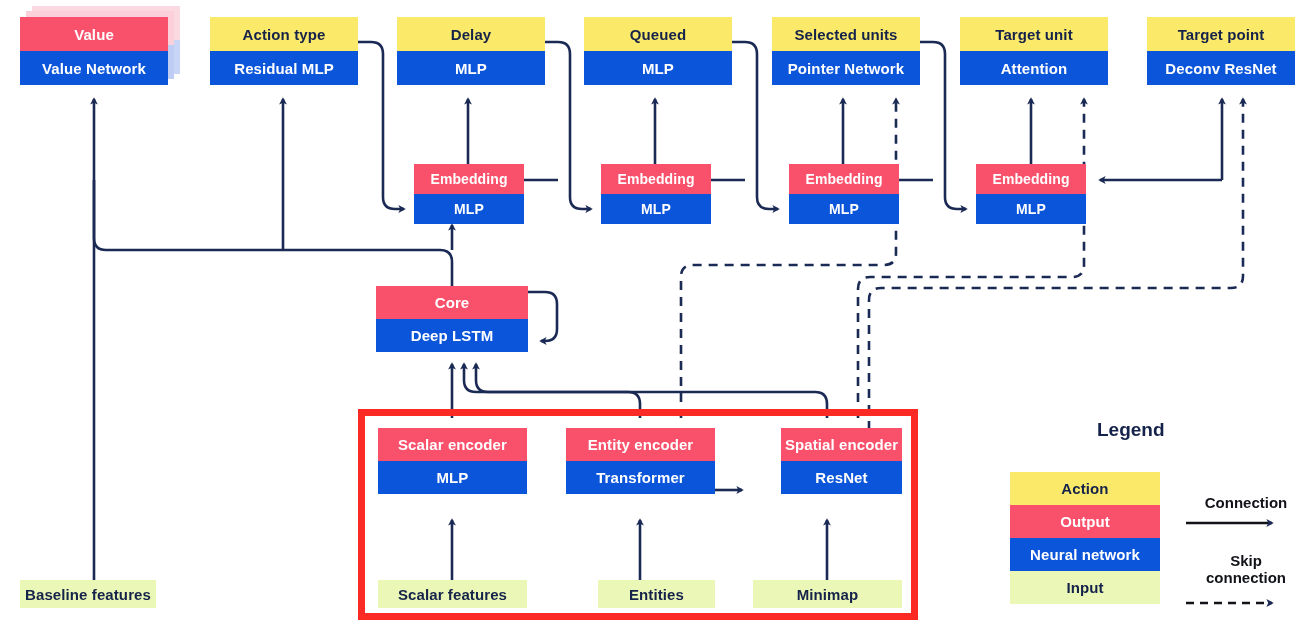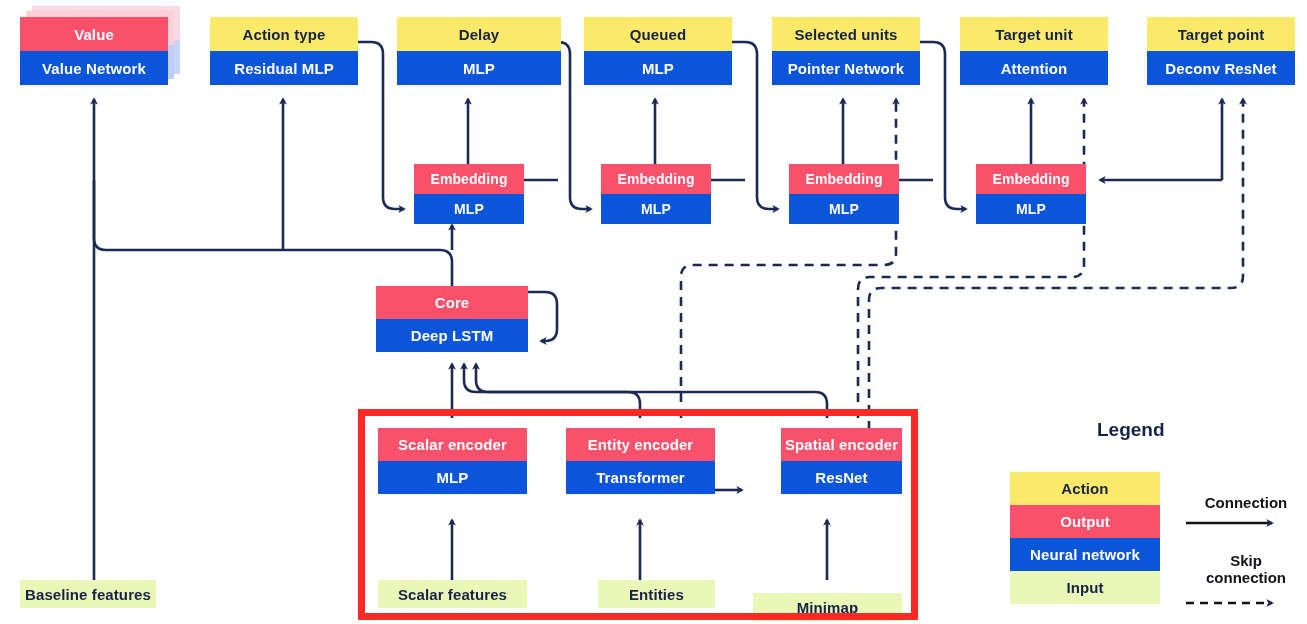--- a/index.html
+++ b/index.html
@@ -168,21 +168,21 @@
   <div class="node" style="left:20px; top:17px; width:148px;">
     <div class="band output h34">Value</div>
     <div class="band net h34">Value Network</div>
   </div>
 
   <div class="node" style="left:210px; top:17px; width:148px;">
     <div class="band action h34">Action type</div>
     <div class="band net h34">Residual MLP</div>
   </div>
 
-  <div class="node" style="left:397px; top:17px; width:164px;">
+  <div class="node" style="left:397px; top:17px; width:148px;">
     <div class="band action h34">Delay</div>
     <div class="band net h34">MLP</div>
   </div>
 
   <div class="node" style="left:584px; top:17px; width:148px;">
     <div class="band action h34">Queued</div>
     <div class="band net h34">MLP</div>
   </div>
 
   <div class="node" style="left:772px; top:17px; width:148px;">
@@ -239,21 +239,21 @@
 
   <div class="node" style="left:20px; top:580px; width:136px;">
     <div class="band input h28">Baseline features</div>
   </div>
   <div class="node" style="left:378px; top:580px; width:149px;">
     <div class="band input h28">Scalar features</div>
   </div>
   <div class="node" style="left:566px; top:580px; width:149px;padding-left:32px;">
     <div class="band input h28">Entities</div>
   </div>
-  <div class="node" style="left:753px; top:580px; width:149px;margin-top:13px;">
+  <div class="node" style="left:753px; top:580px; width:149px;">
     <div class="band input h28">Minimap</div>
   </div>
 
   <div id="legend-title" style="left:1097px; top:419px;">Legend</div>
 
   <div id="legend-swatches" style="left:1010px; top:472px;">
     <div class="band action h33">Action</div>
     <div class="band output h33">Output</div>
     <div class="band net h33">Neural network</div>
     <div class="band input h33">Input</div>

